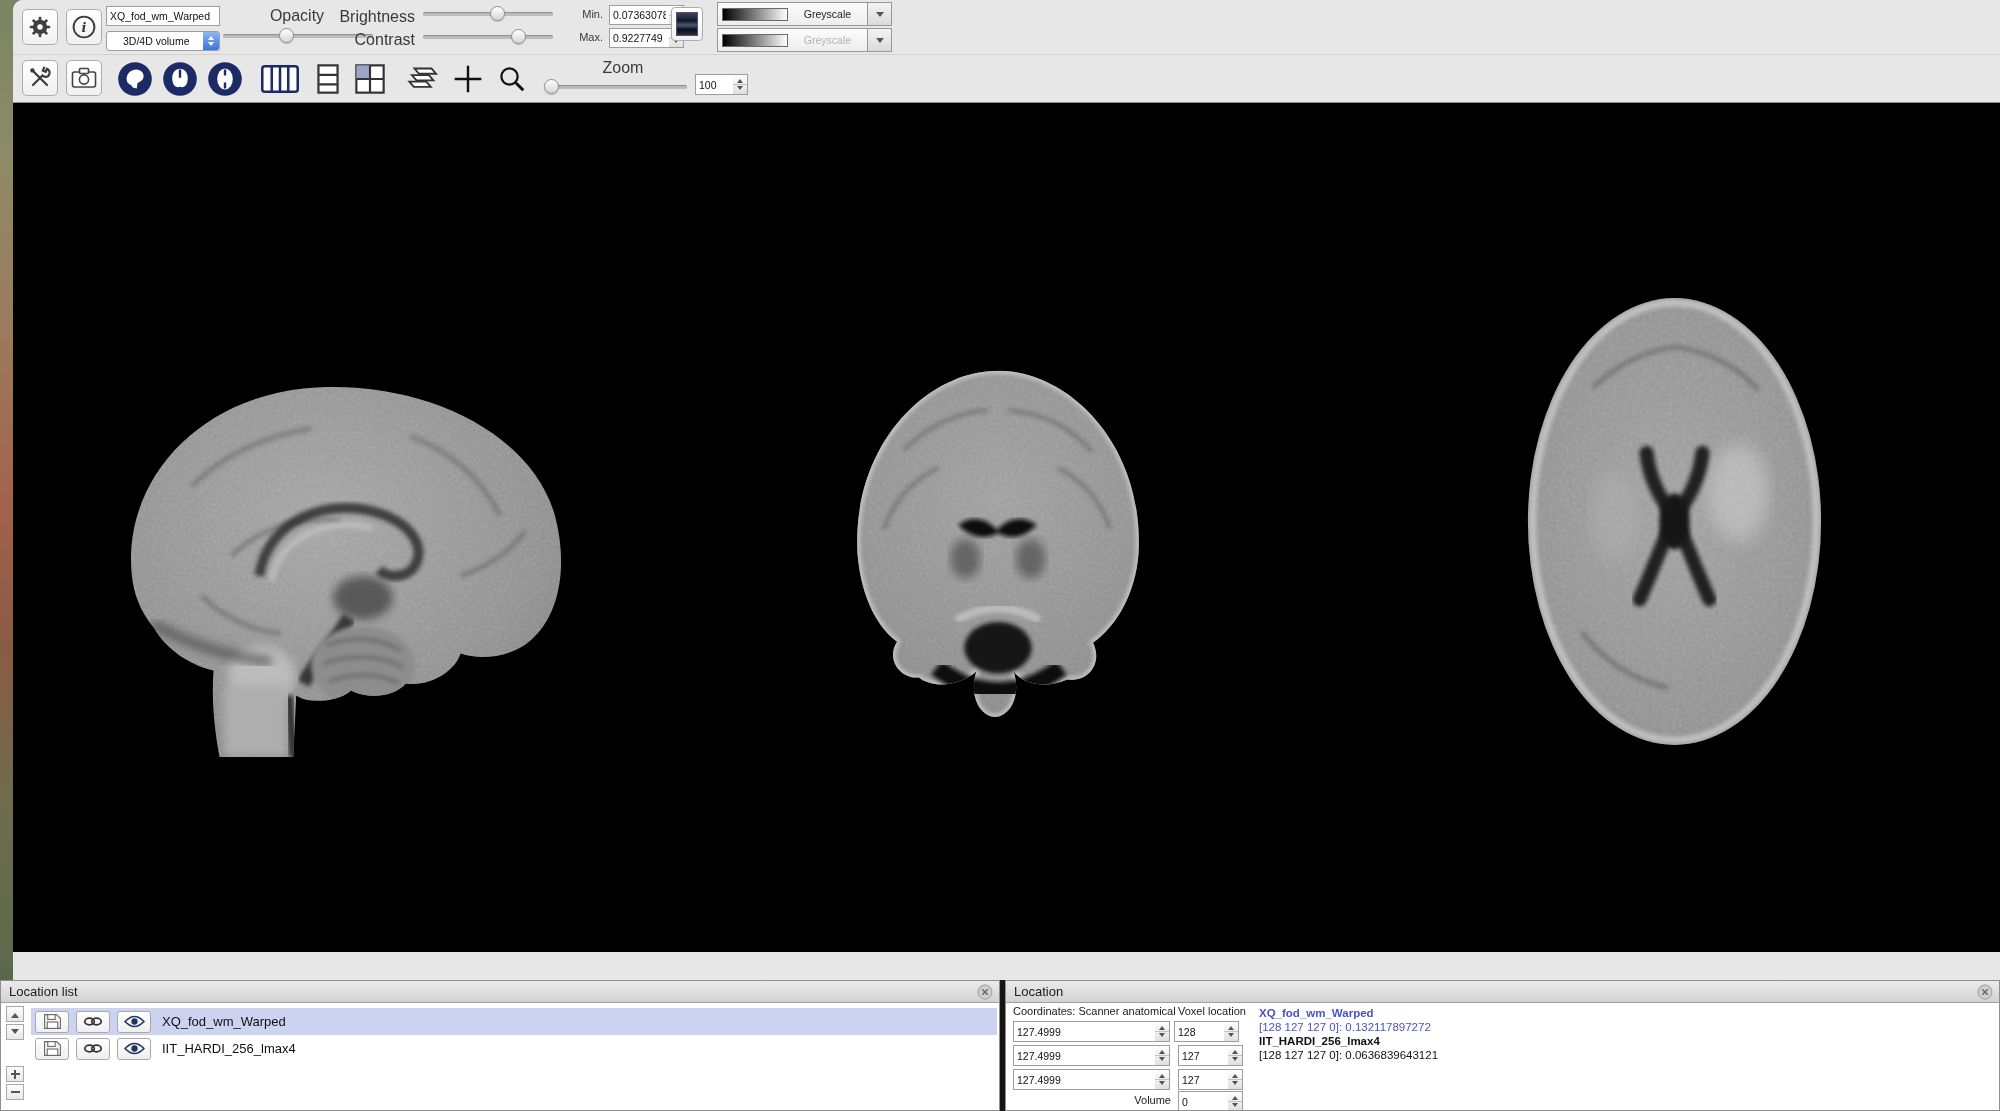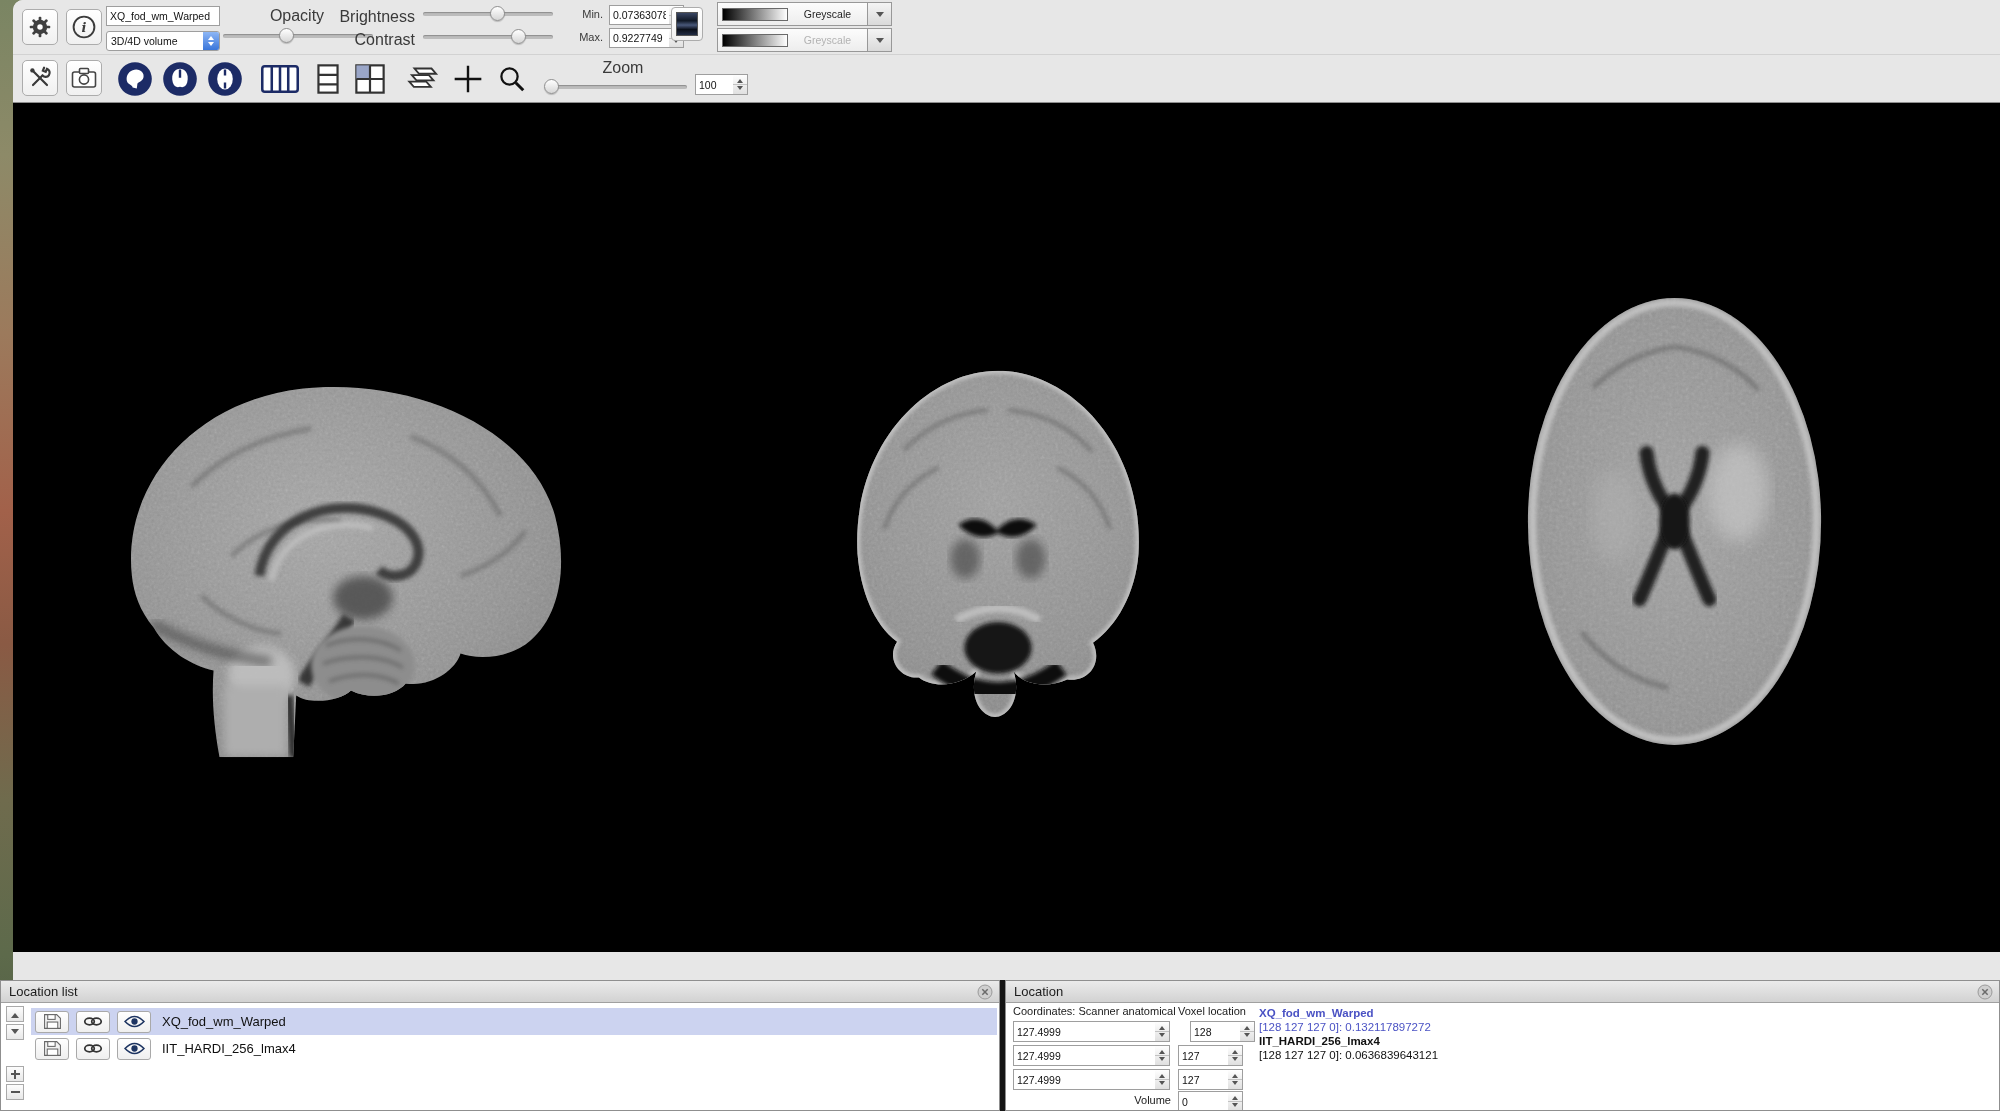--- a/index.html
+++ b/index.html
@@ -24,21 +24,21 @@
   .text-input,.num{font-family:"Liberation Sans","DejaVu Sans",sans-serif;font-size:10.5px;border:1px solid #9e9e9e;background:#fff;padding:0 3px;color:#111;}
   .text-input{position:absolute;}
   .field{position:absolute;display:flex;}
   .spin{width:15px;display:flex;flex-direction:column;border:1px solid #9e9e9e;border-left:none;background:linear-gradient(#fefefe,#e0e0e0);}
   .spin b{flex:1;display:flex;align-items:center;justify-content:center;}
   .spin b:first-child{border-bottom:1px solid #c2c2c2;}
   .tri-up{width:0;height:0;border:3px solid transparent;border-bottom:4px solid #fff;margin-bottom:1px;}
   .tri-dn{width:0;height:0;border:3px solid transparent;border-top:4px solid #fff;margin-top:1px;}
   .spin .tri-up{border-bottom-color:#555;margin:0;} .spin .tri-dn{border-top-color:#555;margin:0;}
   .popup{position:absolute;display:flex;align-items:center;background:#fff;border:1px solid #9e9e9e;border-radius:3px;}
-  .pp-label{flex:1;font-size:10.5px;padding-left:4px;color:#111;white-space:nowrap;}
+  .pp-label{flex:1;font-size:10.5px;padding-left:16px;color:#111;white-space:nowrap;}
   .popspin{width:16px;align-self:stretch;background:linear-gradient(#8db6f5,#3a76da);border-radius:0 2px 2px 0;display:flex;flex-direction:column;align-items:center;justify-content:center;}
   .hslider{position:absolute;height:16px;}
   .track{position:absolute;left:0;right:0;top:6px;height:4px;background:#bcbcbc;border-radius:2px;box-shadow:inset 0 1px 1px rgba(0,0,0,.25);}
   .thumb{position:absolute;top:0;width:15px;height:15px;border-radius:50%;background:linear-gradient(#ffffff,#d6d6d6);border:1px solid #8f8f8f;box-shadow:0 1px 1px rgba(0,0,0,.2);margin-left:-7px;}
   .swatchbtn{position:absolute;width:32px;height:34px;background:linear-gradient(#fff,#f0f0f0);border:1px solid #acacac;border-radius:4px;display:flex;align-items:center;justify-content:center;}
   .swatch-img{width:22px;height:24px;border:1px solid #555;background:linear-gradient(180deg,#3a4663 0%,#101826 30%,#2c3document 45%,#0a0f1a 60%,#3a4663 100%);background:linear-gradient(180deg,#3a4663 0%,#101826 35%,#49587a 55%,#0a0f1a 75%,#222c44 100%);}
   .cmap{position:absolute;display:flex;align-items:center;width:175px;height:24px;border:1px solid #989898;background:linear-gradient(#fcfcfc,#ededed);}
   .cmap .strip{width:66px;height:13px;margin-left:4px;border:1px solid #6a6a6a;background:linear-gradient(90deg,#000,#fff);}
   .cmap .clbl{flex:1;text-align:center;font-size:10.5px;color:#222;}
   .cmap.disabled .clbl{color:#b2b2b2;}
@@ -535,21 +535,21 @@
           <span class="spin">
               <b>
                 <i class="tri-up"></i>
               </b>
               <b>
                 <i class="tri-dn"></i>
               </b>
             </span>
         </div>
 
-        <div class="field loc-field" style="left:184px;top:18px;">
+        <div class="field loc-field" style="left:168px;top:18px;">
           <input class="num" style="width: 50px;" value="128">
           <span class="spin">
               <b>
                 <i class="tri-up"></i>
               </b>
               <b>
                 <i class="tri-dn"></i>
               </b>
             </span>
         </div>

